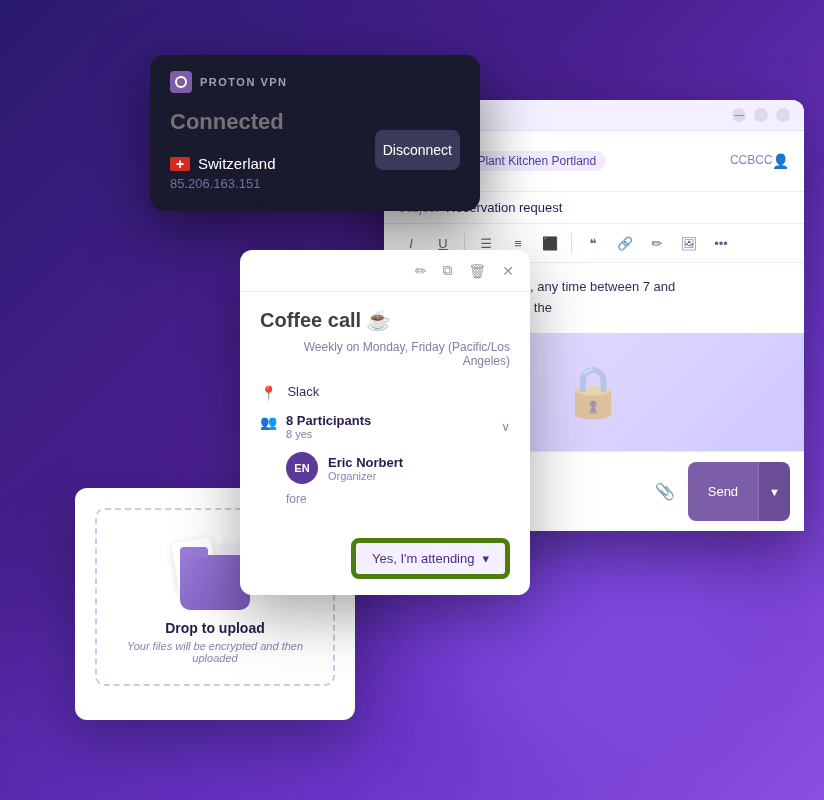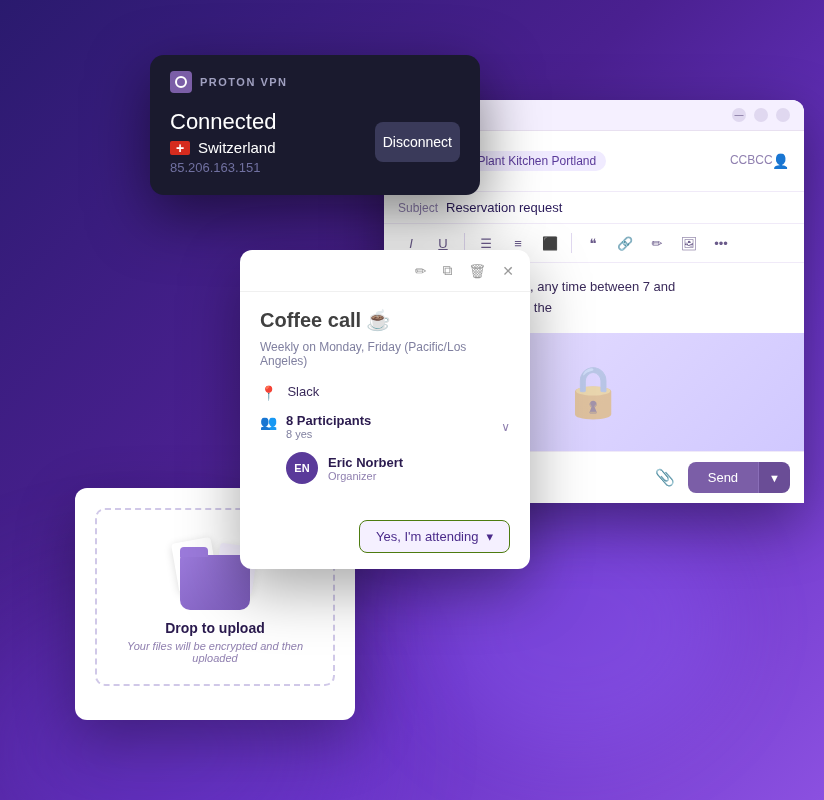--- a/index.html
+++ b/index.html
@@ -66,24 +66,24 @@
       letter-spacing: 1.5px;
       text-transform: uppercase;
     }
     .vpn-body {
       display: flex;
       align-items: center;
       justify-content: space-between;
     }
     .vpn-info {}
     .vpn-status {
-      color: #ffffff;
+      color: #737373;
       font-size: 22px;
-      font-weight: 400;
-      margin-bottom: 4px;
+      font-weight: 700;
+      margin-bottom: 20px;
     }
     .vpn-country {
       display: flex;
       align-items: center;
       gap: 8px;
       margin-bottom: 4px;
     }
     .flag-ch {
       width: 20px; height: 14px;
       background: #d52b1e;
@@ -264,21 +264,21 @@
     }
     .send-btn-group {
       display: flex;
       border-radius: 8px;
       overflow: hidden;
     }
     .send-btn-main {
       background: #7b5ea7;
       color: white;
       border: none;
-      padding: 8px 20px;
+      padding: 22px 20px;
       font-size: 13px;
       font-weight: 500;
       cursor: pointer;
     }
     .send-btn-arrow {
       background: #6a4d96;
       color: white;
       border: none;
       border-left: 1px solid #8a6eb8;
       padding: 8px 10px;
@@ -326,20 +326,21 @@
     .cal-date {
       font-size: 13px;
       font-weight: 600;
       color: #2a1a4e;
       margin-bottom: 4px;
     }
     .cal-recur {
       font-size: 12px;
       color: #8080a0;
       margin-bottom: 16px;
+      text-align: right;
     }
     .cal-detail-row {
       display: flex;
       align-items: flex-start;
       gap: 10px;
       margin-bottom: 12px;
       font-size: 13px;
       color: #3a2a5a;
     }
     .cal-icon {
@@ -404,21 +405,21 @@
       margin-left: 26px;
       margin-bottom: 4px;
     }
     .cal-footer {
       padding: 12px 20px 16px;
       display: flex;
       justify-content: flex-end;
     }
     .attending-select {
       background: #f5f0ff;
-      border: 1px solid #4d7c0f;
+      border: 5px solid #4d7c0f;
       border-radius: 8px;
       padding: 8px 16px;
       font-size: 13px;
       color: #4a2a8a;
       cursor: pointer;
       display: flex;
       align-items: center;
       gap: 8px;
     }
 
@@ -608,20 +609,21 @@
         <span class="cal-expand-icon">∨</span>
       </div>
     </div>
     <div class="cal-organizer-row">
       <div class="cal-avatar">EN</div>
       <div>
         <div class="cal-organizer-name">Eric Norbert</div>
         <div class="cal-organizer-role">Organizer</div>
       </div>
     </div>
+    <div class="cal-more-text">fore</div>
   </div>
   <div class="cal-footer">
     <div class="attending-select">
       <span>Yes, I'm attending</span>
       <span>▾</span>
     </div>
   </div>
 </div>
 
 <div class="upload-card">

